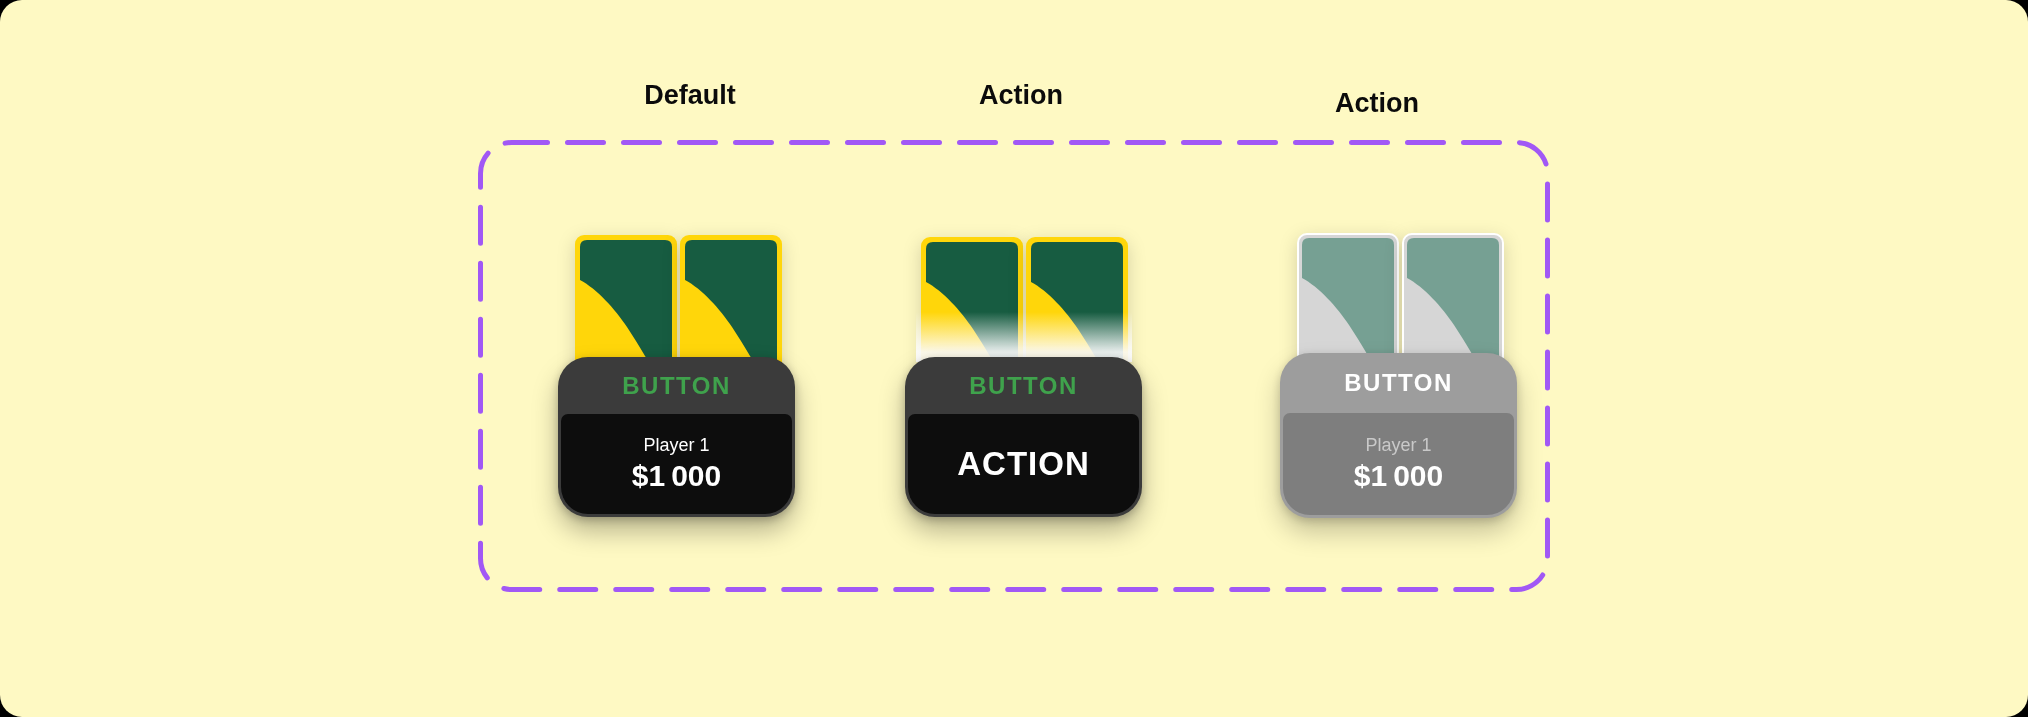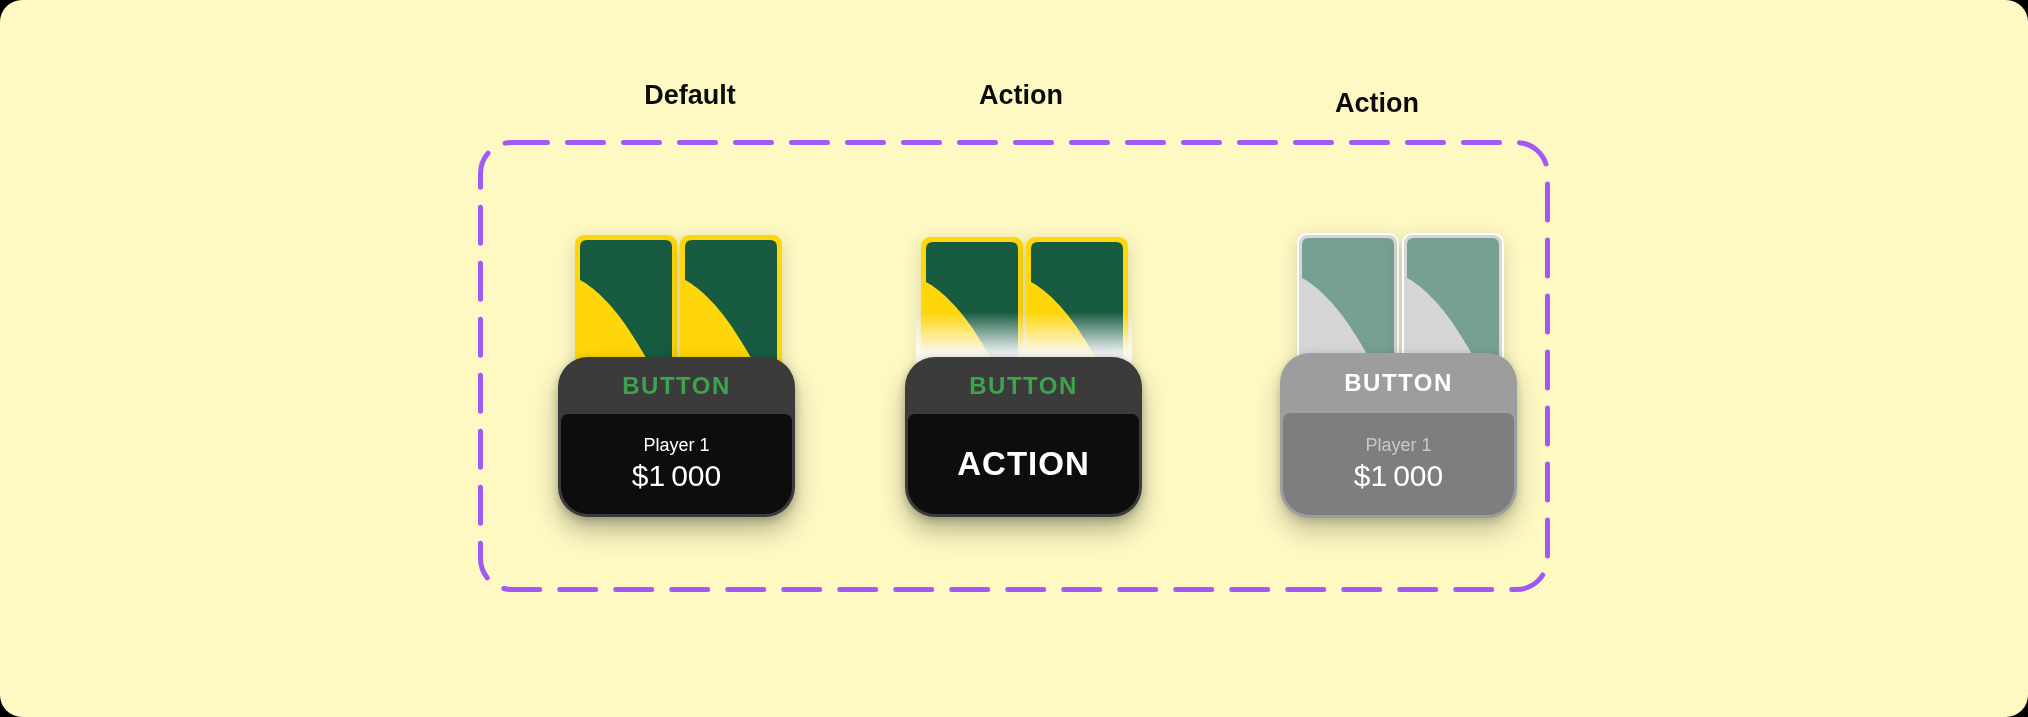--- a/index.html
+++ b/index.html
@@ -102,21 +102,21 @@
     display: flex;
     flex-direction: column;
     align-items: center;
     justify-content: center;
   }
   .panel.dark .panel-body { background: #0D0D0D; height: 100px; }
   .panel.gray .panel-body { background: #7E7E7E; height: 102px; }
 
   .player-name { font-size: 18px; color: #FFFFFF; line-height: 1.3; }
   .panel.gray .player-name { color: #C9C9C9; }
-  .stack-amount { font-size: 30px; font-weight: normal; color: #FFFFFF; line-height: 1.25; }
+  .stack-amount { font-size: 30px; font-weight: bold; color: #FFFFFF; line-height: 1.25; }
   .action-text { font-size: 33px; font-weight: bold; color: #FFFFFF; letter-spacing: 1px; }
 </style>
 </head>
 <body>
 
 <div class="stage">
   <div class="surface">
 
     <div class="state-label" id="label-default">Default</div>
     <div class="state-label" id="label-action">Action</div>

